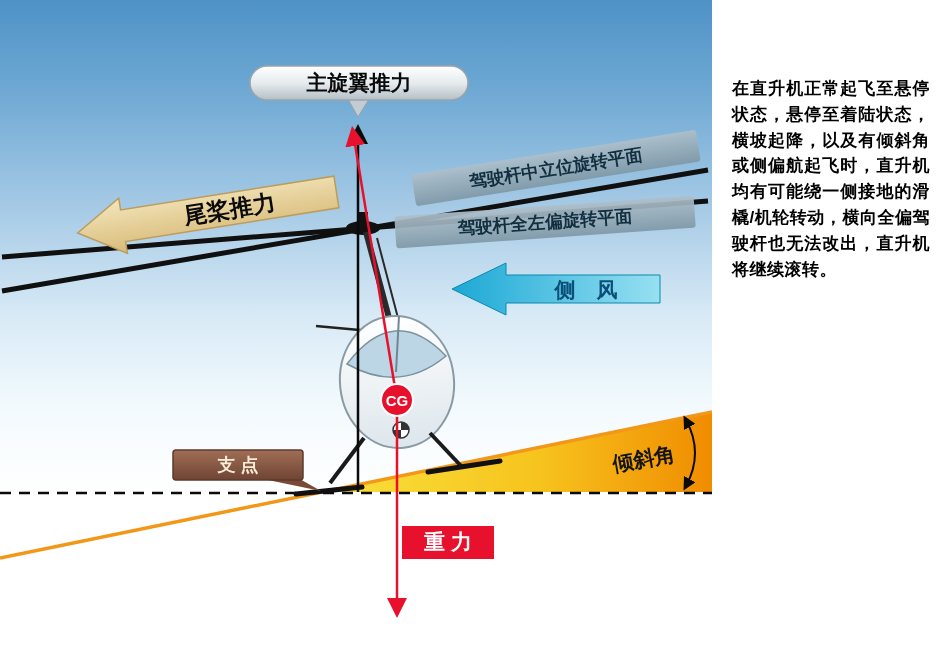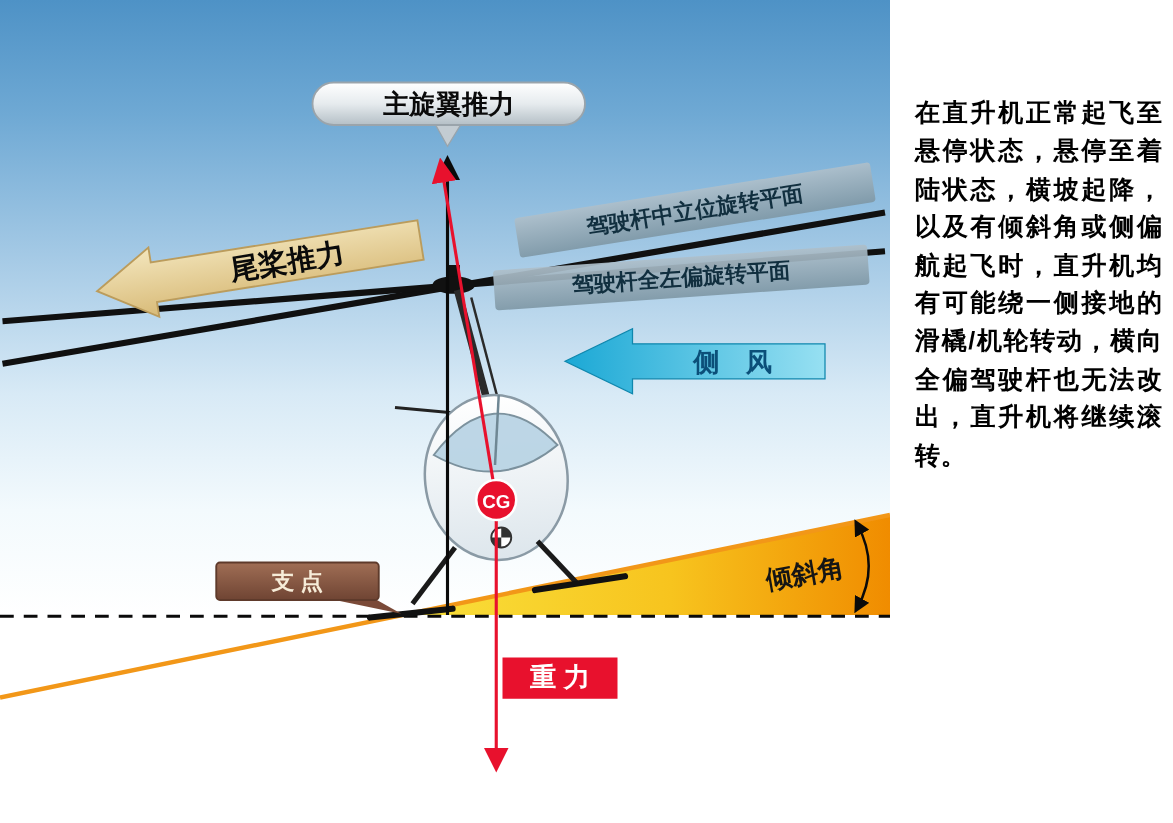--- a/index.html
+++ b/index.html
@@ -7,21 +7,21 @@
     position:relative;width:938px;height:658px;overflow:hidden;
     font-family:"Liberation Sans",sans-serif;background:#ffffff;
   }
   .diagram{
     position:absolute;left:0;top:0;width:712px;height:658px;
     background:linear-gradient(to bottom,#4e92c6 0%,#6fa9d4 14%,#a7cbe6 32%,#d8eaf6 48%,#f3fafd 62%,#ffffff 75%,#ffffff 100%);
   }
   .diagram svg{position:absolute;left:0;top:0;}
   .side-panel{
     position:absolute;left:732px;top:76px;width:198px;
-    font-size:20px;font-weight:bold;line-height:1.52;color:#000;
+    font-size:17px;font-weight:bold;line-height:1.52;color:#000;
     text-align:justify;letter-spacing:0.5px;
   }
   svg text{font-family:"Liberation Sans",sans-serif;font-weight:bold;}
 </style>
 </head>
 <body>
 
 <div class="stage">
 
   <div class="diagram">

